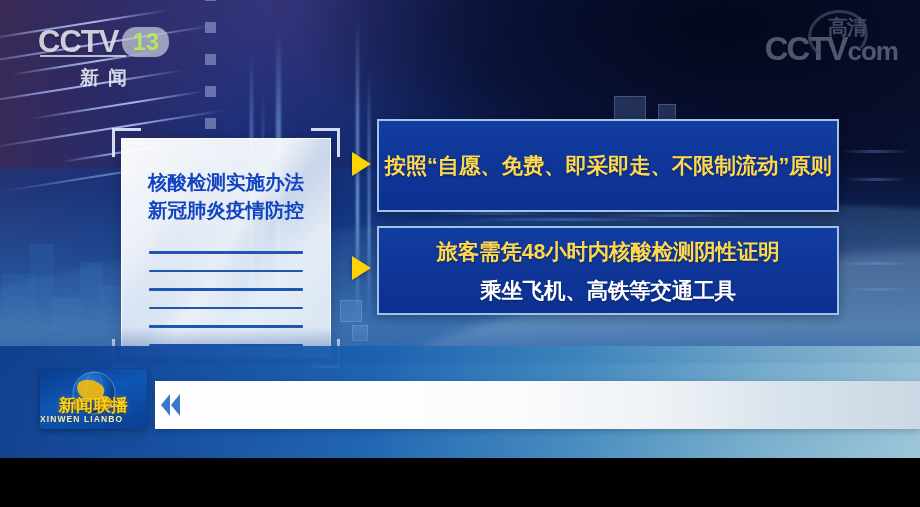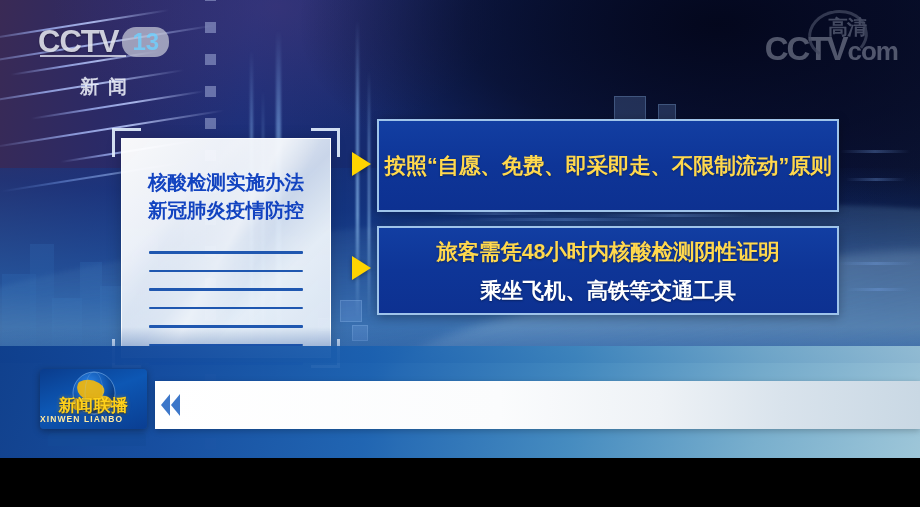--- a/index.html
+++ b/index.html
@@ -132,31 +132,31 @@
     font-size: 31px; font-weight: bold; letter-spacing: -1px;
     color: rgba(232,234,242,0.92);
     font-family: "Liberation Sans", sans-serif;
     text-shadow: 0 1px 2px rgba(0,0,0,0.4);
   }
   .cctv-13 {
     margin-left: 4px;
     padding: 1px 10px 2px 10px;
     border-radius: 14px;
     background: rgba(195,198,214,0.80);
-    color: #7dd3fc;
+    color: #bef264;
     font-size: 24px; font-weight: bold;
     line-height: 1.15;
   }
   .cctv-underline {
     width: 86px; height: 2px;
     background: rgba(225,228,240,0.85);
     margin-top: -5px; margin-right: 42px;
   }
   .cctv-xinwen {
-    margin-top: 17px;
+    margin-top: 8px;
     color: rgba(235,238,248,0.95);
     font-size: 19px; font-weight: bold; letter-spacing: 9px;
     text-indent: 9px;
   }
 
   
   .watermark {
     position: absolute; right: 22px; top: 30px;
     opacity: 0.42;
   }

